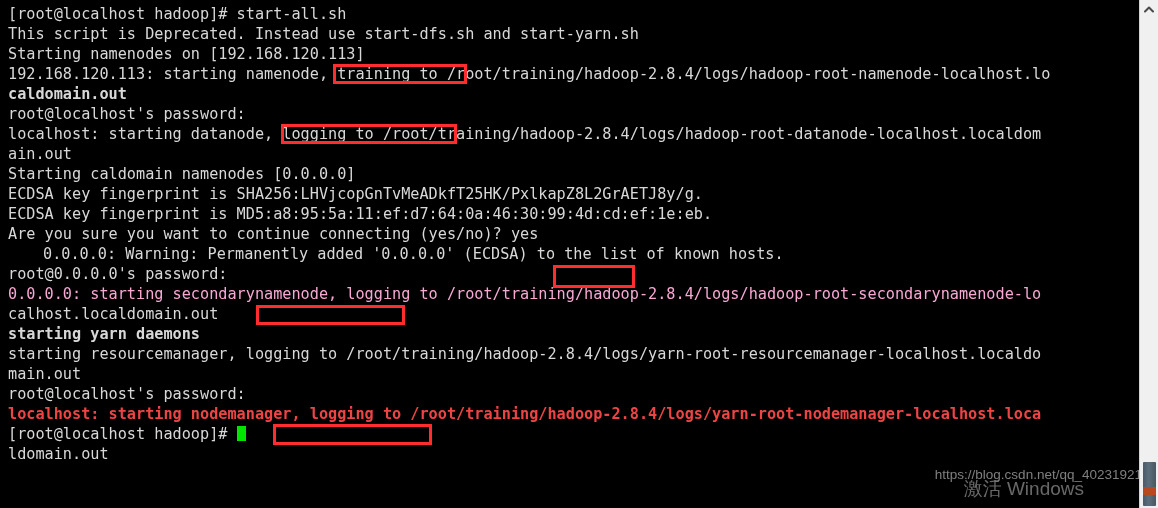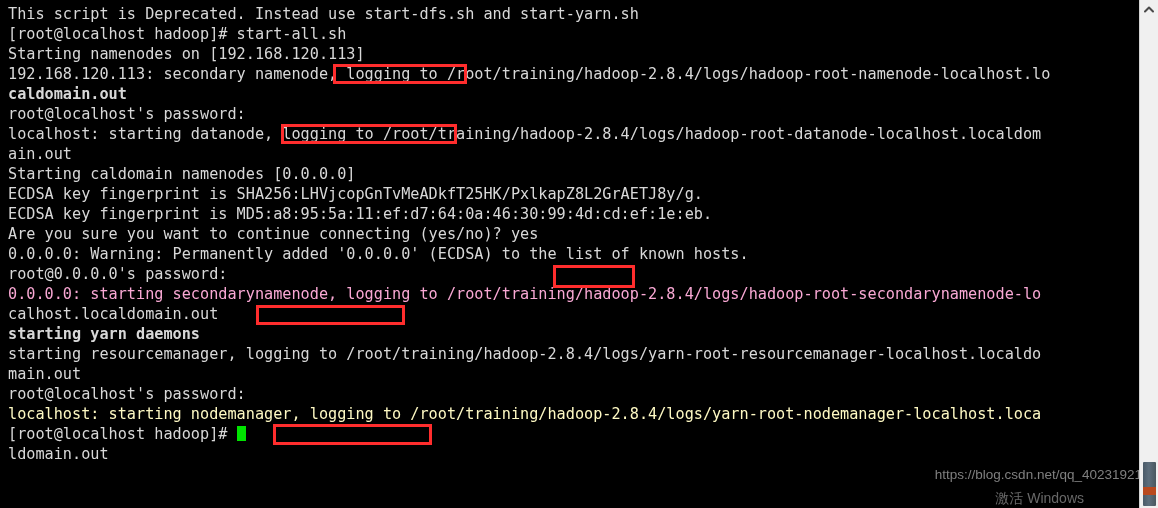--- a/index.html
+++ b/index.html
@@ -66,23 +66,23 @@
     bottom: 26px;
     color: #8b8b8b;
     font-size: 13.5px;
     font-family: "Liberation Sans", sans-serif;
     white-space: nowrap;
     opacity: 0.92;
   }
   .wm-activate {
     position: absolute;
     right: 74px;
-    bottom: 0;
+    bottom: 6px;
     color: #8b8b8b;
-    font-size: 14px;
+    font-size: 19px;
     font-family: "Liberation Sans", sans-serif;
     white-space: nowrap;
     opacity: 0.75;
   }
 
   
   #scrollbar {
     position: absolute;
     right: 0;
     top: 0;
@@ -119,41 +119,41 @@
     top: 487px;
     height: 8px;
     background: #b8491f;
   }
 </style>
 </head>
 <body>
 
 <div id="terminal" style="background: rgb(0, 0, 0);">
   <div id="lines">
+      <div class="line" style="color: rgb(216, 216, 216);">[root@localhost hadoop]# start-all.sh</div>
       <div class="line" style="color: rgb(216, 216, 216);">This script is Deprecated. Instead use start-dfs.sh and start-yarn.sh</div>
-      <div class="line" style="color: rgb(216, 216, 216);">[root@localhost hadoop]# start-all.sh</div>
       <div class="line" style="color: rgb(216, 216, 216);">Starting namenodes on [192.168.120.113]</div>
-      <div class="line" style="color: rgb(216, 216, 216);">192.168.120.113: secondary namenode, logging to /root/training/hadoop-2.8.4/logs/hadoop-root-namenode-localhost.lo</div>
+      <div class="line" style="color: rgb(216, 216, 216);">192.168.120.113: starting namenode, training to /root/training/hadoop-2.8.4/logs/hadoop-root-namenode-localhost.lo</div>
       <div class="line" style="color: rgb(216, 216, 216); font-weight: bold;">caldomain.out</div>
       <div class="line" style="color: rgb(216, 216, 216);">root@localhost's password:</div>
       <div class="line" style="color: rgb(216, 216, 216);">localhost: starting datanode, logging to /root/training/hadoop-2.8.4/logs/hadoop-root-datanode-localhost.localdom</div>
       <div class="line" style="color: rgb(216, 216, 216);">ain.out</div>
       <div class="line" style="color: rgb(216, 216, 216);">Starting caldomain namenodes [0.0.0.0]</div>
       <div class="line" style="color: rgb(216, 216, 216);">ECDSA key fingerprint is SHA256:LHVjcopGnTvMeADkfT25HK/PxlkapZ8L2GrAETJ8y/g.</div>
       <div class="line" style="color: rgb(216, 216, 216);">ECDSA key fingerprint is MD5:a8:95:5a:11:ef:d7:64:0a:46:30:99:4d:cd:ef:1e:eb.</div>
       <div class="line" style="color: rgb(216, 216, 216);">Are you sure you want to continue connecting (yes/no)? yes</div>
-      <div class="line" style="color: rgb(216, 216, 216);">0.0.0.0: Warning: Permanently added '0.0.0.0' (ECDSA) to the list of known hosts.</div>
+      <div class="line" style="color: rgb(216, 216, 216); margin-left: 35px;">0.0.0.0: Warning: Permanently added '0.0.0.0' (ECDSA) to the list of known hosts.</div>
       <div class="line" style="color: rgb(216, 216, 216);">root@0.0.0.0's password:</div>
       <div class="line" style="color: #f9a8d4;">0.0.0.0: starting secondarynamenode, logging to /root/training/hadoop-2.8.4/logs/hadoop-root-secondarynamenode-lo</div>
       <div class="line" style="color: rgb(216, 216, 216);">calhost.localdomain.out</div>
       <div class="line" style="color: rgb(216, 216, 216); font-weight: bold;">starting yarn daemons</div>
       <div class="line" style="color: rgb(216, 216, 216);">starting resourcemanager, logging to /root/training/hadoop-2.8.4/logs/yarn-root-resourcemanager-localhost.localdo</div>
       <div class="line" style="color: rgb(216, 216, 216);">main.out</div>
       <div class="line" style="color: rgb(216, 216, 216);">root@localhost's password:</div>
-      <div class="line" style="color: #fef9c3;">localhost: starting nodemanager, logging to /root/training/hadoop-2.8.4/logs/yarn-root-nodemanager-localhost.loca</div>
+      <div class="line" style="color: #ef4444; font-weight: bold;">localhost: starting nodemanager, logging to /root/training/hadoop-2.8.4/logs/yarn-root-nodemanager-localhost.loca</div>
       <div class="line" style="color: rgb(216, 216, 216);">[root@localhost hadoop]# <span class="cursor" style="background: rgb(0, 228, 0);"></span></div>
       <div class="line" style="color: rgb(216, 216, 216);">ldomain.out</div>
       <div></div>
     </div>
   <div id="annotations">
       <div class="redbox" style="left: 333px; top: 64px; width: 134px; height: 20px; border-color: rgb(255, 45, 45);"></div>
       <div class="redbox" style="left: 281px; top: 124px; width: 176px; height: 20px; border-color: rgb(255, 45, 45);"></div>
       <div class="redbox" style="left: 553px; top: 265px; width: 82px; height: 23px; border-color: rgb(255, 45, 45);"></div>
       <div class="redbox" style="left: 256px; top: 305px; width: 149px; height: 20px; border-color: rgb(255, 45, 45);"></div>
       <div class="redbox" style="left: 273px; top: 424px; width: 159px; height: 21px; border-color: rgb(255, 45, 45);"></div>

